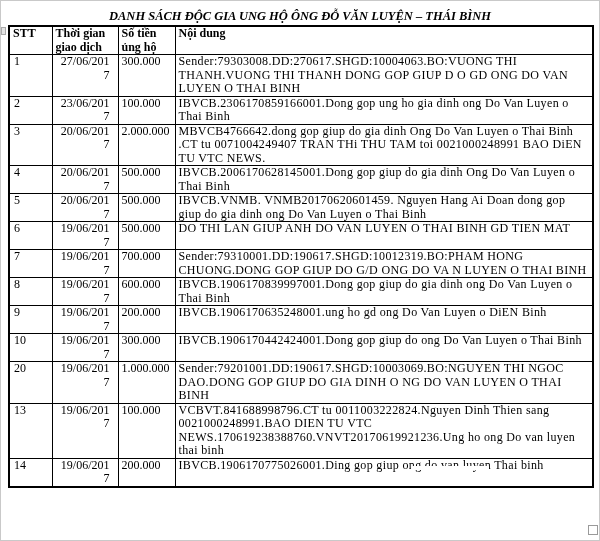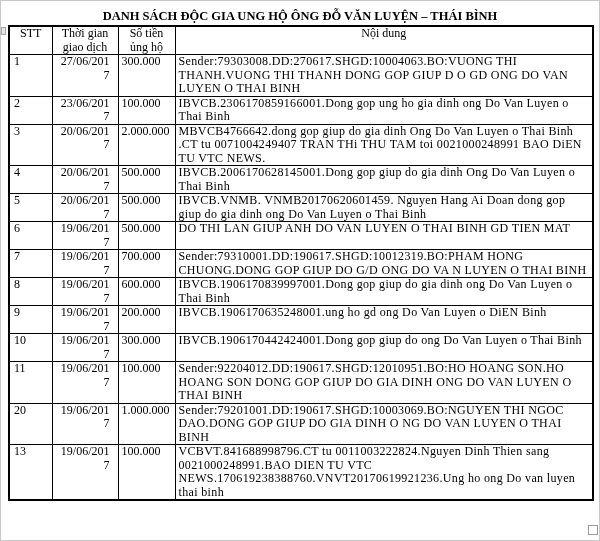--- a/index.html
+++ b/index.html
@@ -2,36 +2,36 @@
 <html><head>
 <meta charset="utf-8">
 <style>
   html,body{margin:0;padding:0;background:#f3f3f3;}
   .page{
     width:600px;height:541px;box-sizing:border-box;position:relative;
     background:#ffffff;border:1px solid #c9c9c9;overflow:hidden;
     font-family:"Liberation Serif","DejaVu Serif",serif;color:#000;
   }
   .title,.subtitle{
-    text-align:center;font-weight:bold;font-size:12.5px;line-height:14px;
+    text-align:center;font-weight:bold;font-size:12.5px;line-height:14px;font-style:italic;
   }
   .title{margin-top:8px;}
   table.donations{
     border-collapse:collapse;table-layout:fixed;width:586px;
     margin:2px 0 0 7px;border:2px solid #000;
   }
   col.c-stt{width:43px;}
   col.c-date{width:66px;}
   col.c-amount{width:57px;}
   th,td{
     border:1px solid #000;vertical-align:top;
     padding:0 3px;font-size:12px;line-height:13.5px;
     overflow:hidden;word-wrap:break-word;
   }
-  th{font-weight:normal;text-align:center;margin-left:34px;}
+  th{font-weight:bold;text-align:left;margin-left:34px;}
   td.stt{padding-left:4px;}
   td.date{text-align:right;padding-right:8px;}
   td.amount{text-align:left;padding-right:5px;}
   td.content{letter-spacing:0.35px;position:relative;}
   
   td.smudge-a::before{
     content:"";position:absolute;left:235px;top:7px;width:78px;height:4px;background:#fff;
   }
   .resize-handle{
     position:absolute;right:1px;bottom:5px;width:10px;height:10px;
@@ -120,35 +120,35 @@
           <td class="amount">200.000</td>
           <td class="content">IBVCB.1906170635248001.ung ho gd ong Do Van Luyen o DiEN Binh</td>
         </tr>
         <tr>
           <td class="stt">10</td>
           <td class="date">19/06/2017</td>
           <td class="amount">300.000</td>
           <td class="content">IBVCB.1906170442424001.Dong gop giup do ong Do Van Luyen o Thai Binh</td>
         </tr>
         <tr>
-          <td class="stt">11</td>
-          <td class="date">19/06/2017</td>
-          <td class="amount">100.000</td>
-          <td class="content">Sender:92204012.DD:190617.SHGD:12010951.BO:HO HOANG SON.HO HOANG SON DONG GOP GIUP DO GIA DINH ONG DO VAN LUYEN O THAI BINH</td>
-        </tr>
-        <tr>
           <td class="stt">20</td>
           <td class="date">19/06/2017</td>
           <td class="amount">1.000.000</td>
           <td class="content">Sender:79201001.DD:190617.SHGD:10003069.BO:NGUYEN THI NGOC DAO.DONG GOP GIUP DO GIA DINH O NG DO VAN LUYEN O THAI BINH</td>
         </tr>
         <tr>
           <td class="stt">13</td>
           <td class="date">19/06/2017</td>
           <td class="amount">100.000</td>
           <td class="content">VCBVT.841688998796.CT tu 0011003222824.Nguyen Dinh Thien sang 0021000248991.BAO DIEN TU VTC NEWS.170619238388760.VNVT20170619921236.Ung ho ong Do van luyen thai binh</td>
         </tr>
+        <tr>
+          <td class="stt">14</td>
+          <td class="date">19/06/2017</td>
+          <td class="amount">200.000</td>
+          <td class="content smudge-a">IBVCB.1906170775026001.Ding gop giup ong do van luyen Thai binh</td>
+        </tr>
       </tbody>
 
   </table>
 
   <div class="resize-handle"></div>
 </div>
 
 </body></html>

